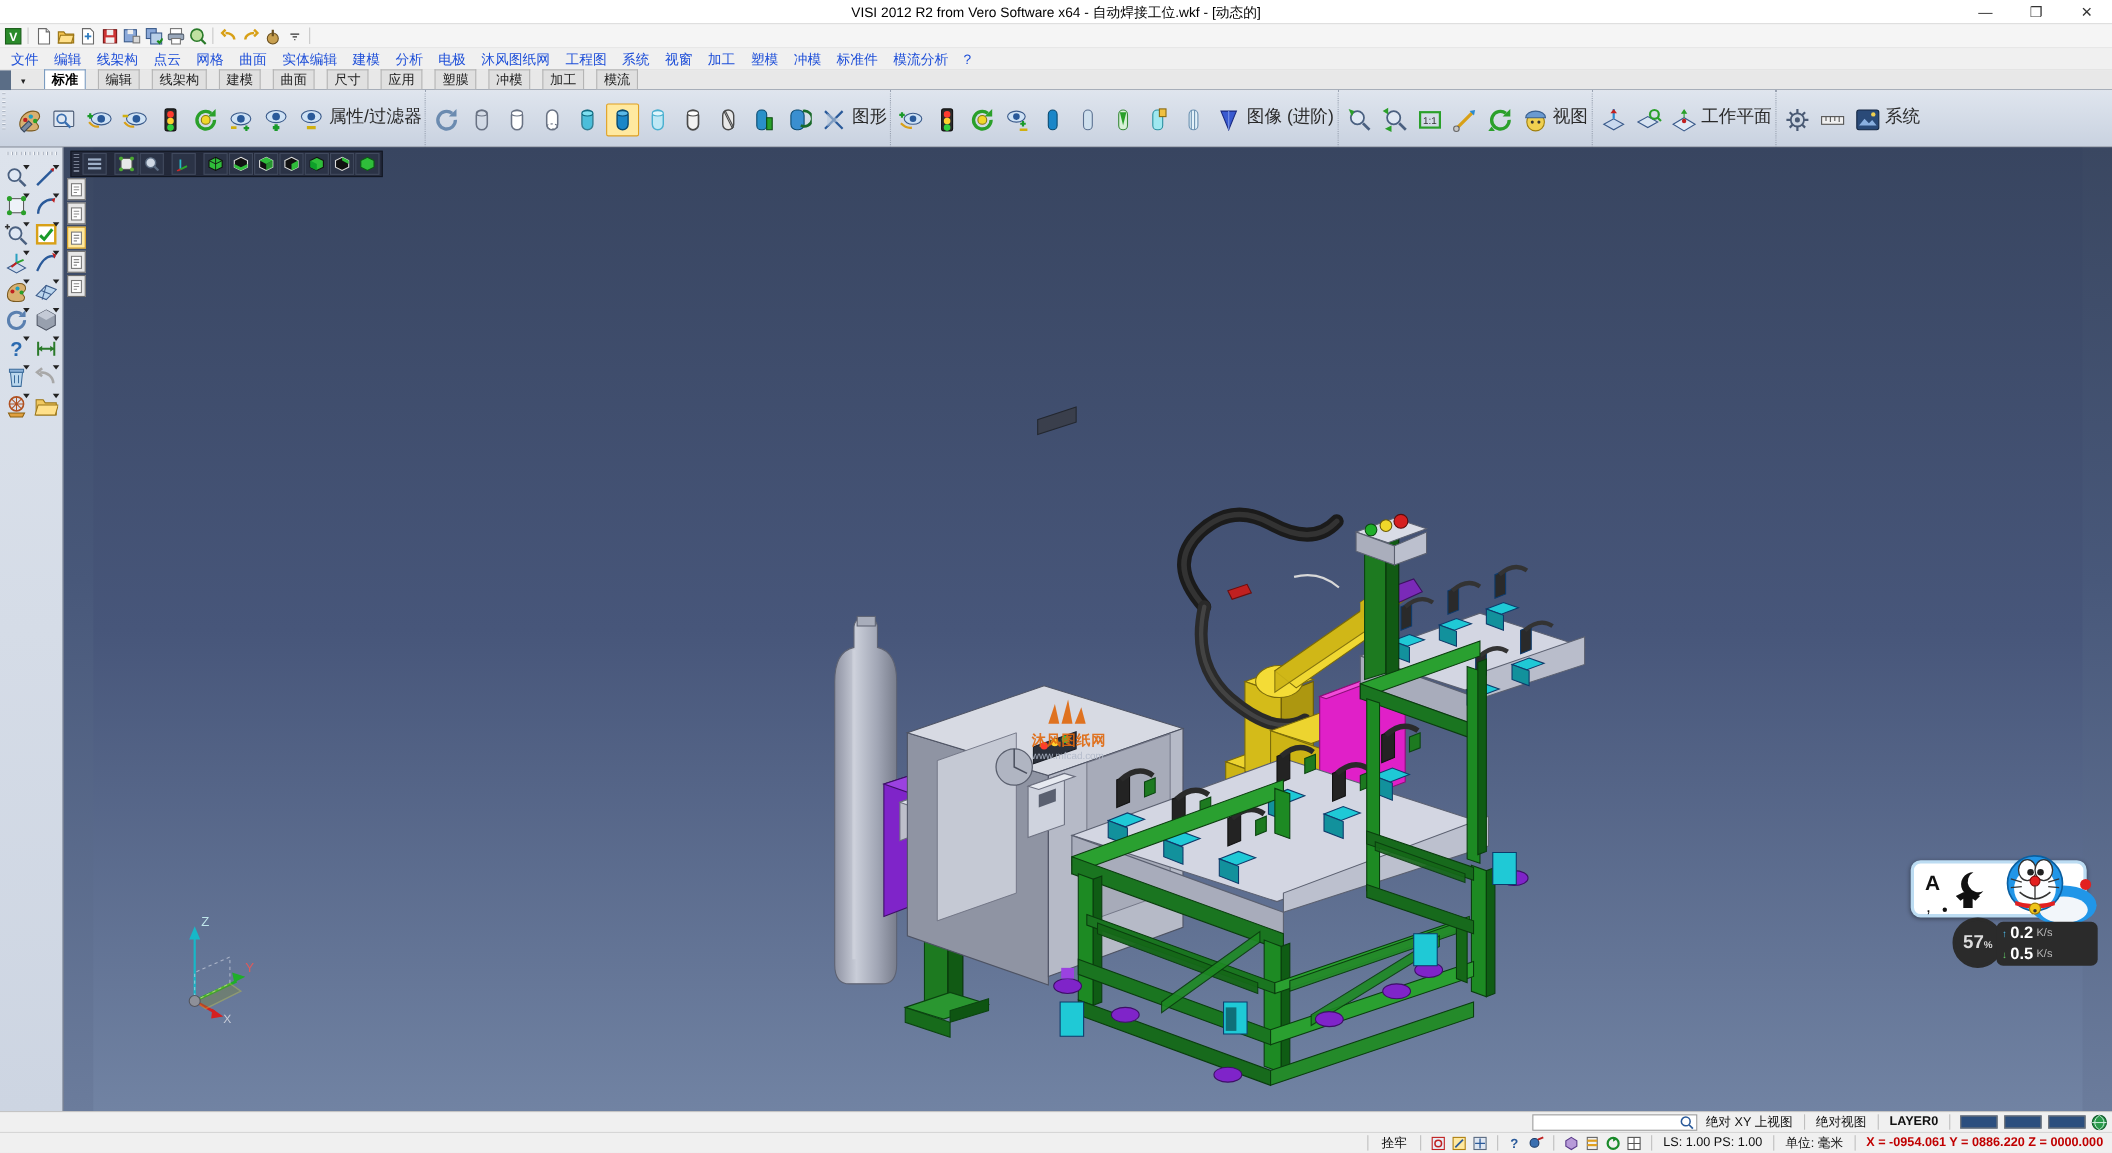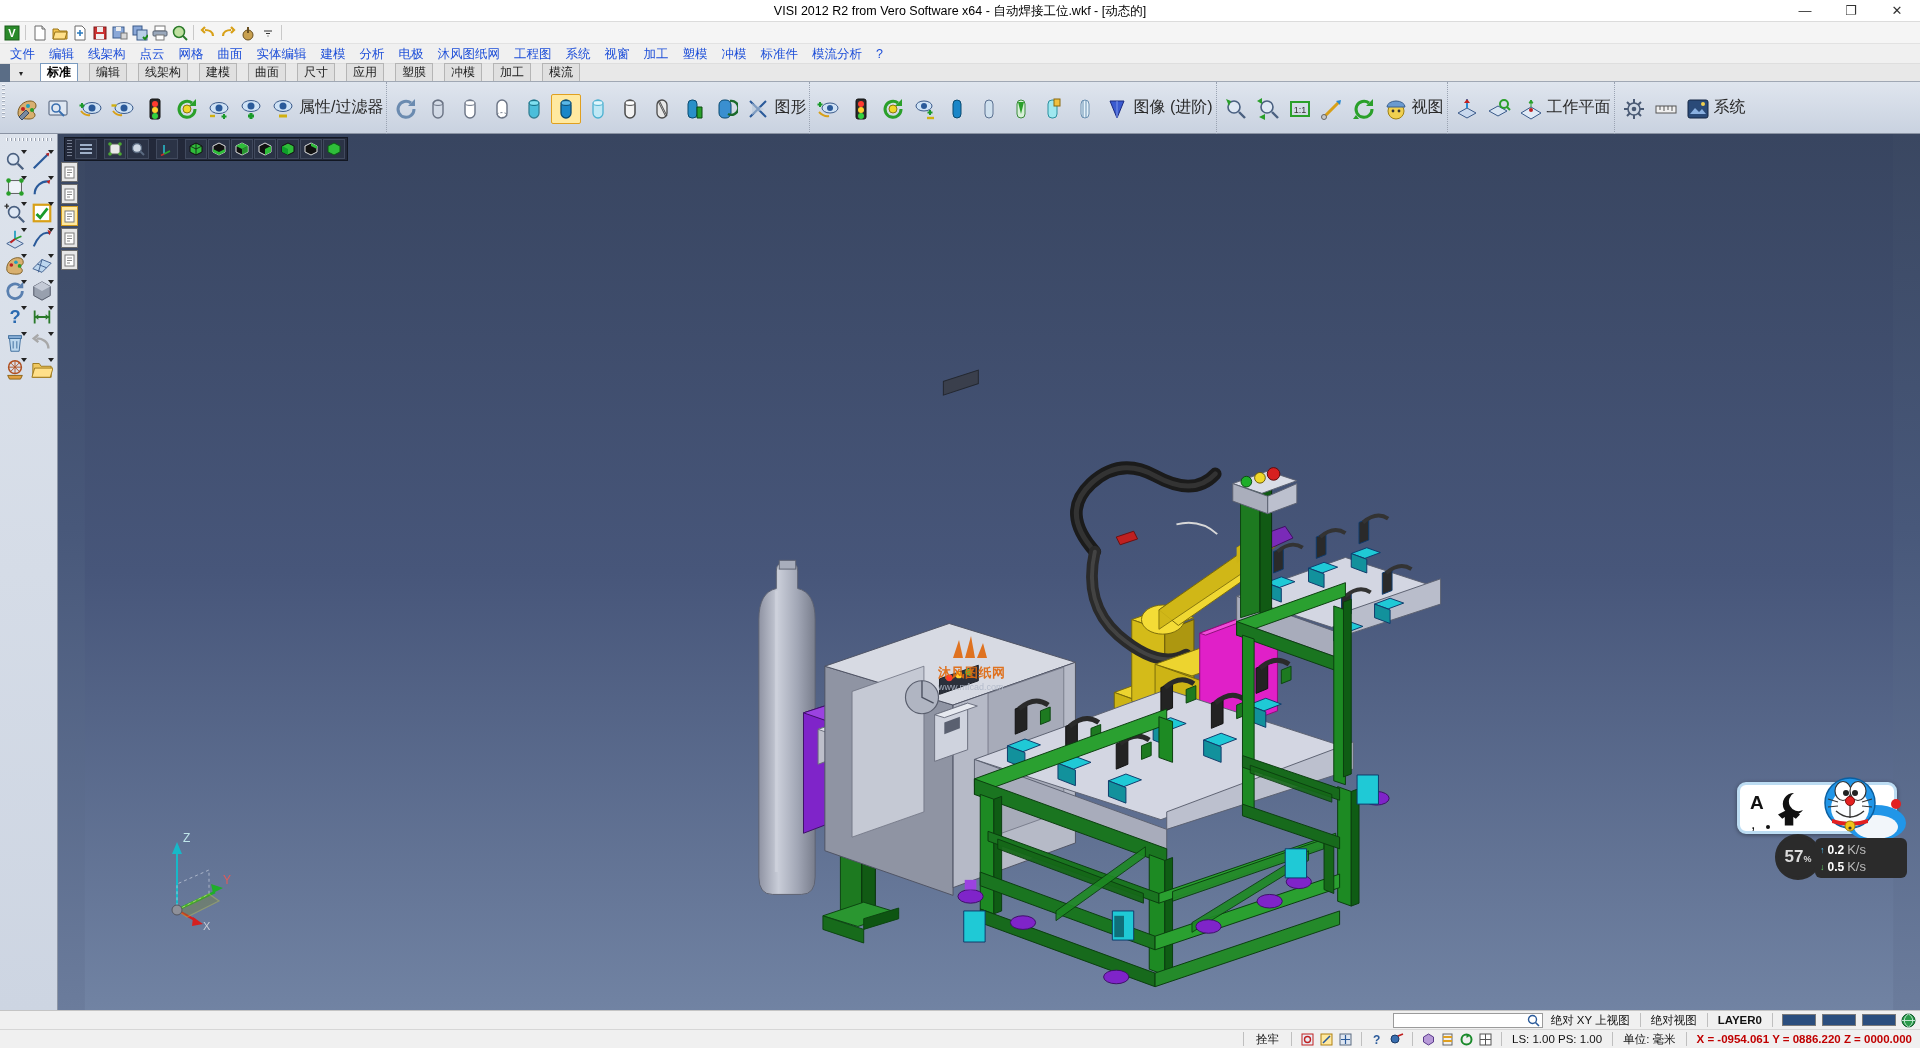--- a/index.html
+++ b/index.html
@@ -229,22 +229,22 @@
   .w-pct { color: #dcdcdc; font-size: 17px; font-weight: bold; }
   .w-pct small { font-size: 9px; }
   .w-rates {
     position: absolute; left: 78px; top: 56px;
     width: 92px; height: 40px; background: #2b2b2b; border-radius: 6px;
     color: #fff; font-size: 10px;
     display: flex; flex-direction: column; justify-content: center; padding-left: 5px; gap: 2px;
   }
   .w-rate { display: flex; align-items: center; gap: 3px; }
   .w-rate .arr { font-size: 9px; }
-  .w-rate b { font-size: 12px; }
-  .w-rate .unit { font-size: 13px; color: #bbb; }
+  .w-rate b { font-size: 15px; }
+  .w-rate .unit { font-size: 10px; color: #bbb; }
 
   
   .statusA {
     flex: 0 0 19px; height: 19px;
     background: #f0f0f0; border-top: 1px solid #c4c4c4;
     display: flex; align-items: center; justify-content: flex-end;
     font-size: 11.5px; color: #111; padding-right: 2px;
   }
   .statusB {
     flex: 0 0 19px; height: 19px;

